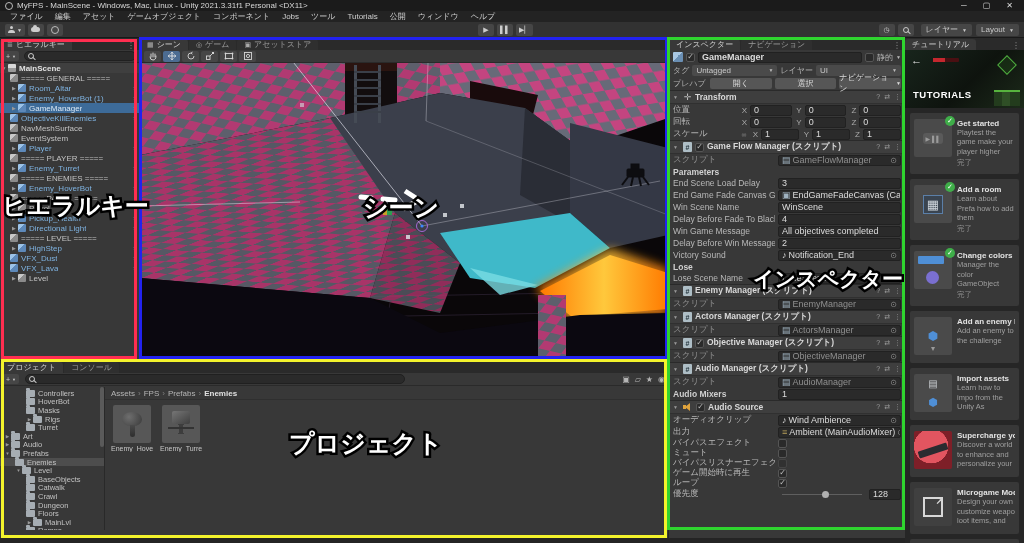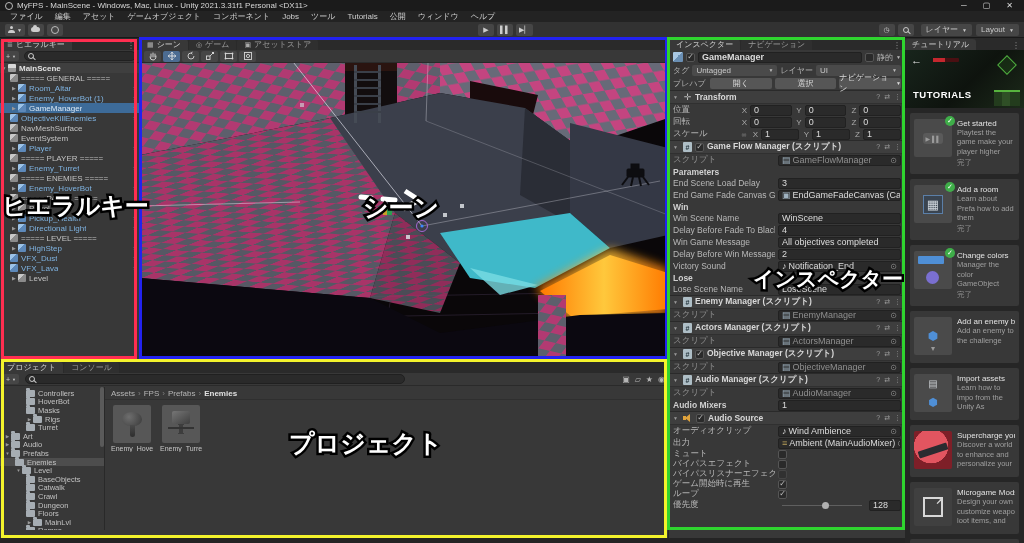--- a/index.html
+++ b/index.html
@@ -98,21 +98,21 @@
 #tut-hero .back{position:absolute;left:6px;top:4px;color:#e8e8e8;font-size:11px}
 #tut-hero .hbar{position:absolute;left:28px;top:8px;width:26px;height:4px;background:#4a0f12;border-radius:1px}
 #tut-hero .hbar::before{content:"";position:absolute;left:0;top:0;width:12px;height:4px;background:#c5272e}
 #tut-hero .title{position:absolute;left:8px;bottom:8px;color:#fff;font-weight:bold;font-size:9.5px;letter-spacing:.5px}
 #tut-hero .tri{position:absolute;right:10px;top:8px;width:14px;height:14px;border:1px solid #4fae3f;transform:rotate(45deg);background:rgba(40,90,30,.3)}
 #tut-hero .crate{position:absolute;right:4px;bottom:2px;width:26px;height:16px;background:linear-gradient(90deg,#233c1d 0 30%,#2f4f26 30% 60%,#233c1d 60%);border-top:2px solid #57b33e}
 .tcard{margin:5px 5px 0 5px;background:#383838;border-radius:2px;display:flex;padding:6px 4px;gap:5px;min-height:52px}
 .tthumb{width:38px;height:38px;background:#4a4a4a;border-radius:2px;flex:none;position:relative;display:flex;align-items:center;justify-content:center;overflow:visible}
 .tcheck{position:absolute;right:-3px;top:-3px;width:10px;height:10px;border-radius:50%;background:#3fae49;color:#fff;font-size:7px;display:flex;align-items:center;justify-content:center}
 .ttext{min-width:0;display:flex;flex-direction:column}
-.ttitle{font-weight:normal;color:#e2e2e2;font-size:8px;white-space:nowrap;overflow:hidden}
+.ttitle{font-weight:bold;color:#e2e2e2;font-size:8px;white-space:nowrap;overflow:hidden}
 .tdesc{color:#9f9f9f;font-size:7.5px;line-height:1.25;overflow:hidden;max-height:29px}
 .tstatus{color:#8f8f8f;font-size:7.5px;margin-top:2px}
 .th-controls::before{content:"▶ ▌▌";font-size:6px;color:#9a9a9a;background:#5a5a5a;padding:2px 3px;border-radius:3px}
 .th-room::before{content:"▦";font-size:13px;color:#cfd6dc;background:#3a4450;border:1px solid #5b7fa8;padding:1px 3px}
 .th-colors{background:linear-gradient(180deg,#4a4a4a 0 30%,#4a4a4a 30%)}
 .th-colors::before{content:"";position:absolute;left:4px;top:5px;width:26px;height:8px;background:#4f8fd6;border-radius:1px}
 .th-colors::after{content:"";position:absolute;left:12px;bottom:5px;width:13px;height:13px;border-radius:50%;background:#7a6fd0}
 .th-enemy::before{content:"⬢";color:#4f8fd6;font-size:12px}
 .th-enemy::after{content:"▾";position:absolute;bottom:2px;color:#9a9a9a;font-size:8px}
 .th-import::before{content:"▤";color:#c8ccd0;font-size:10px;position:absolute;top:4px}
@@ -663,21 +663,20 @@
 
   <div class="irow">
         <span class="ilabel">End Scene Load Delay</span>
         <span class="fld vflex">3</span>
       </div>
       <div class="irow">
         <span class="ilabel">End Game Fade Canvas Gro</span>
         <span class="fld vflex obj canvas-v">EndGameFadeCanvas (Canvas Group)</span>
       </div>
     </div>
-  <div class="bold-row">Win</div>
   <div>
 
   <div class="irow">
         <span class="ilabel">Win Scene Name</span>
         <span class="fld vflex">WinScene</span>
       </div>
       <div class="irow">
         <span class="ilabel">Delay Before Fade To Black</span>
         <span class="fld vflex">4</span>
       </div>
@@ -798,25 +797,25 @@
     <span class="ilabel">オーディオクリップ</span>
     <span class="fld vflex obj audio-v">Wind Ambience</span>
   </div>
   <div class="irow">
     <span class="ilabel">出力</span>
     <span class="fld vflex obj mixer-v">Ambient (MainAudioMixer)</span>
   </div>
   <div>
 
   <div class="irow" style="height:10px">
+        <span class="ilabel">バイパスエフェクト</span>
+        <span class="chk"></span>
+      </div>
+      <div class="irow" style="height:10px">
         <span class="ilabel">ミュート</span>
-        <span class="chk"></span>
-      </div>
-      <div class="irow" style="height:10px">
-        <span class="ilabel">バイパスエフェクト</span>
         <span class="chk"></span>
       </div>
       <div class="irow" style="height:10px">
         <span class="ilabel">バイパスリスナーエフェクト</span>
         <span class="chk dis"></span>
       </div>
       <div class="irow" style="height:10px">
         <span class="ilabel">ゲーム開始時に再生</span>
         <span class="chk on">
           <i>✓</i>

